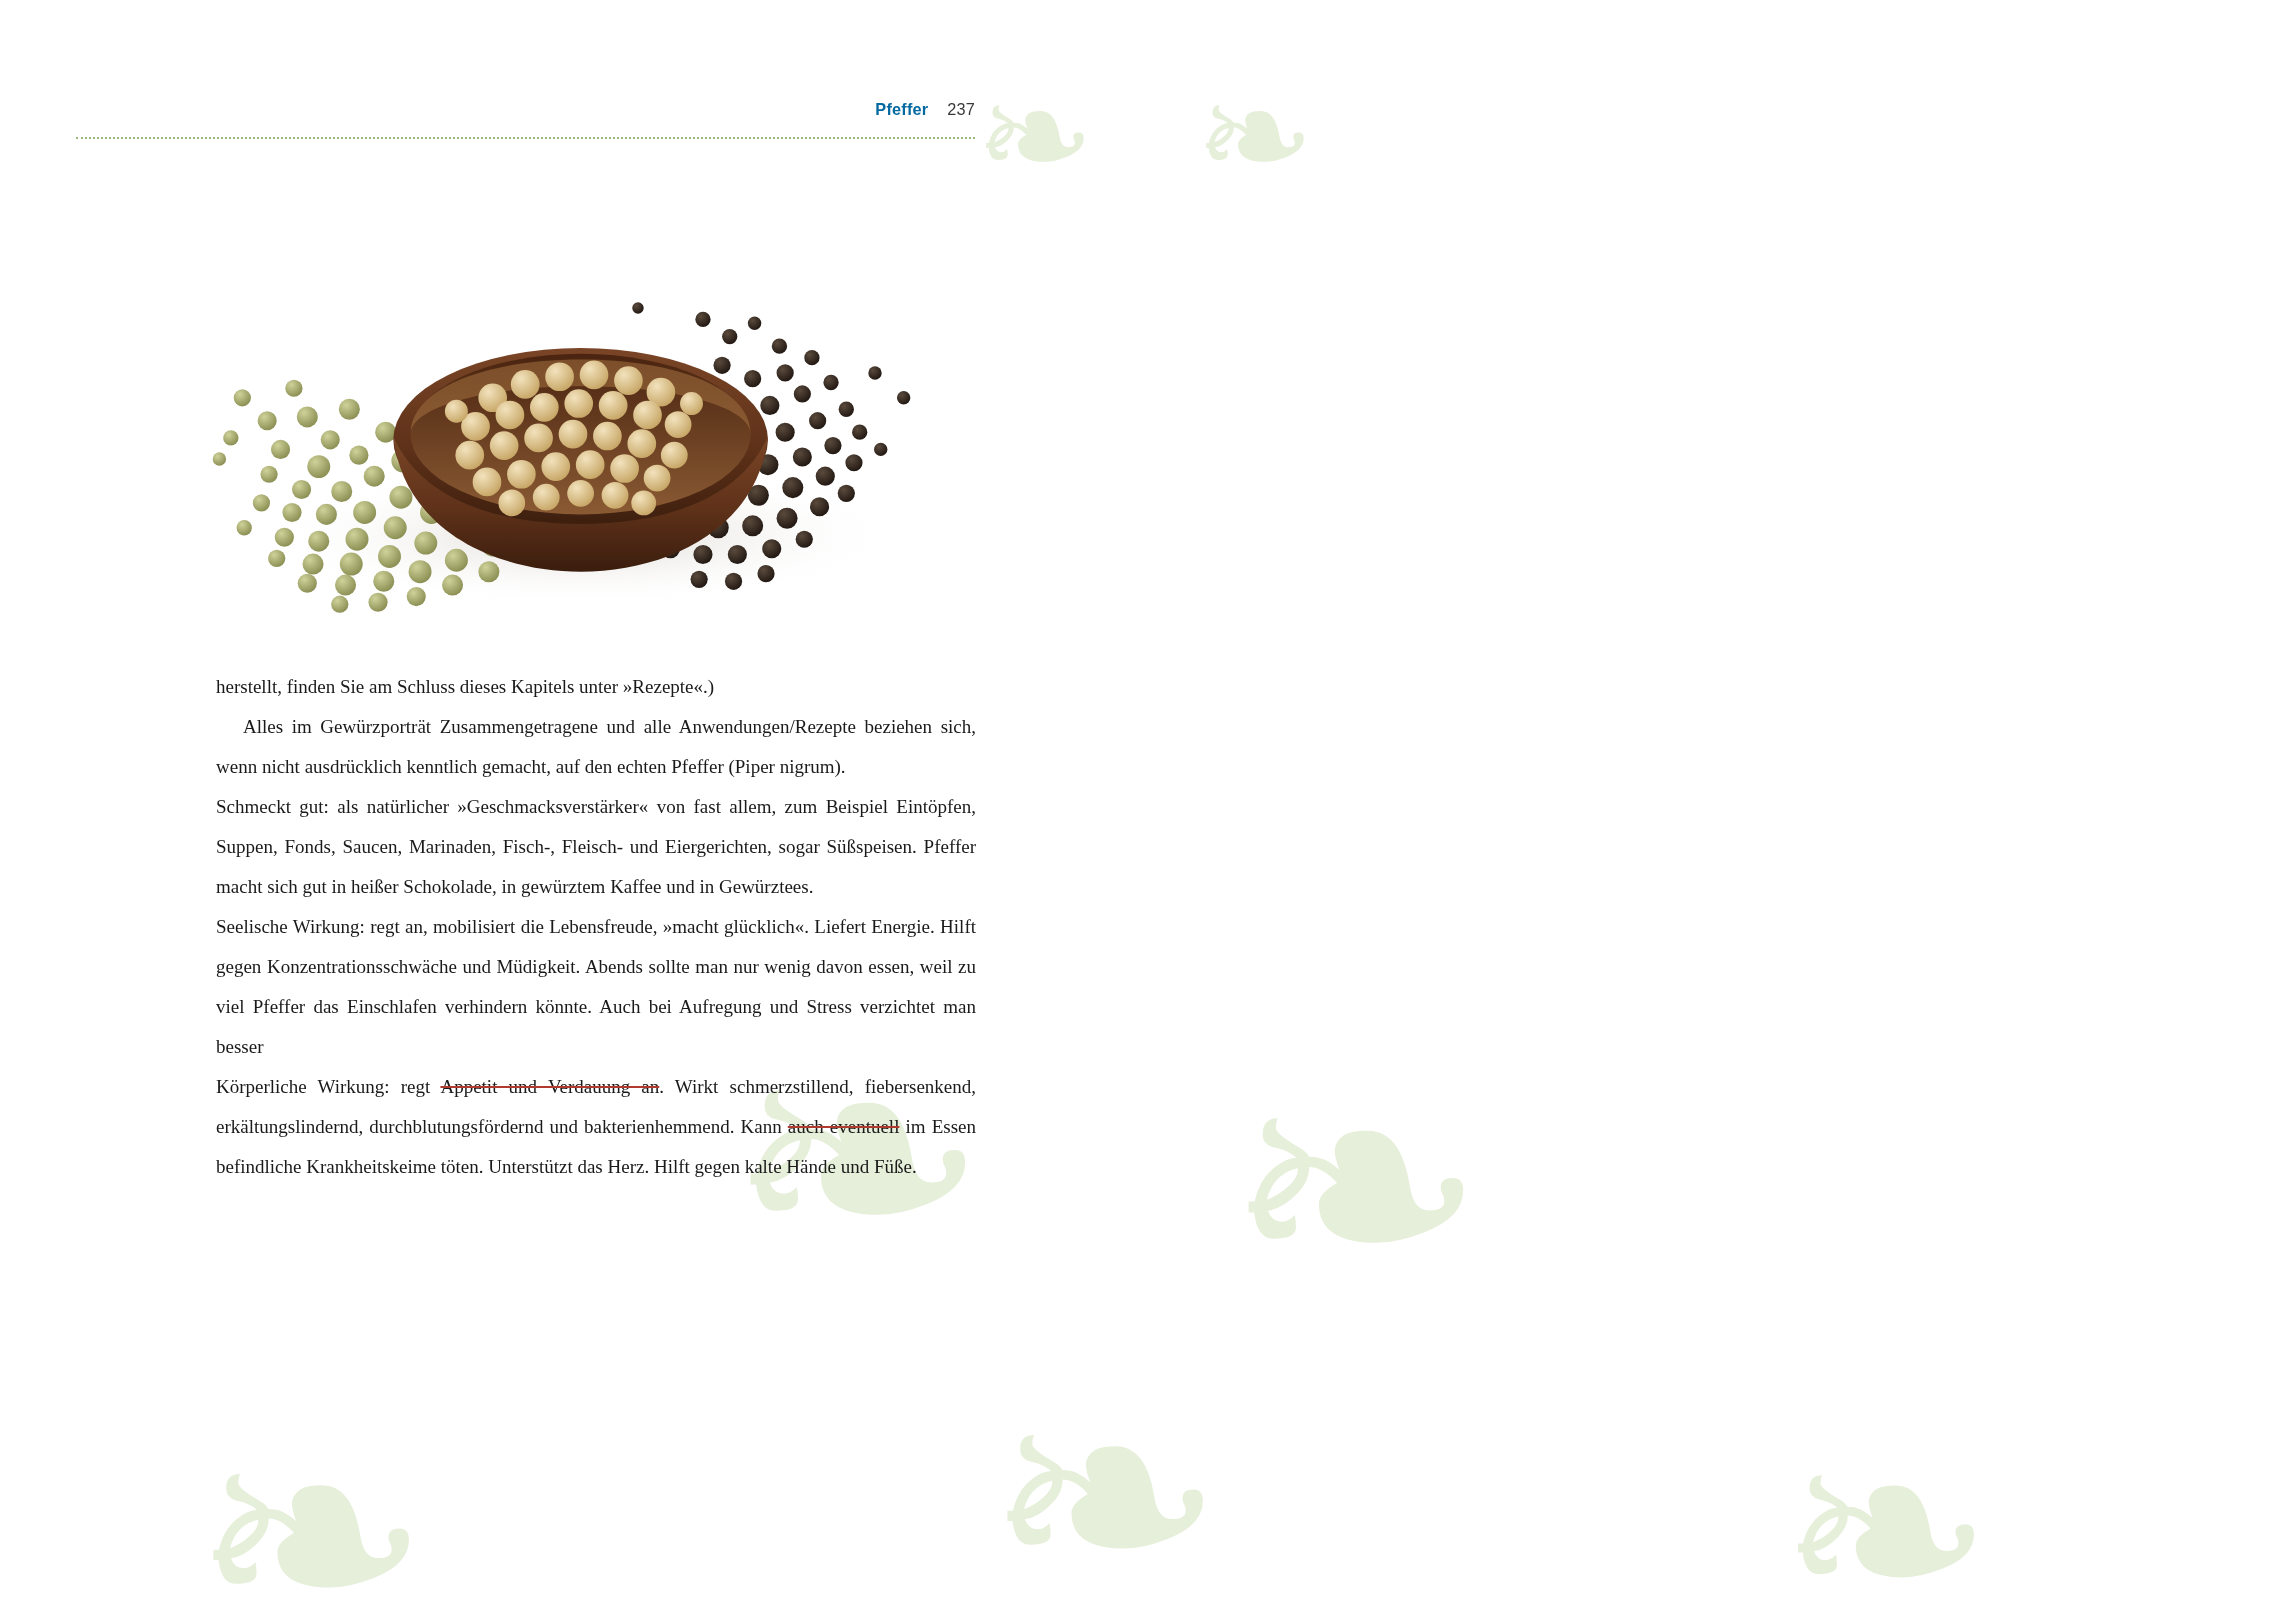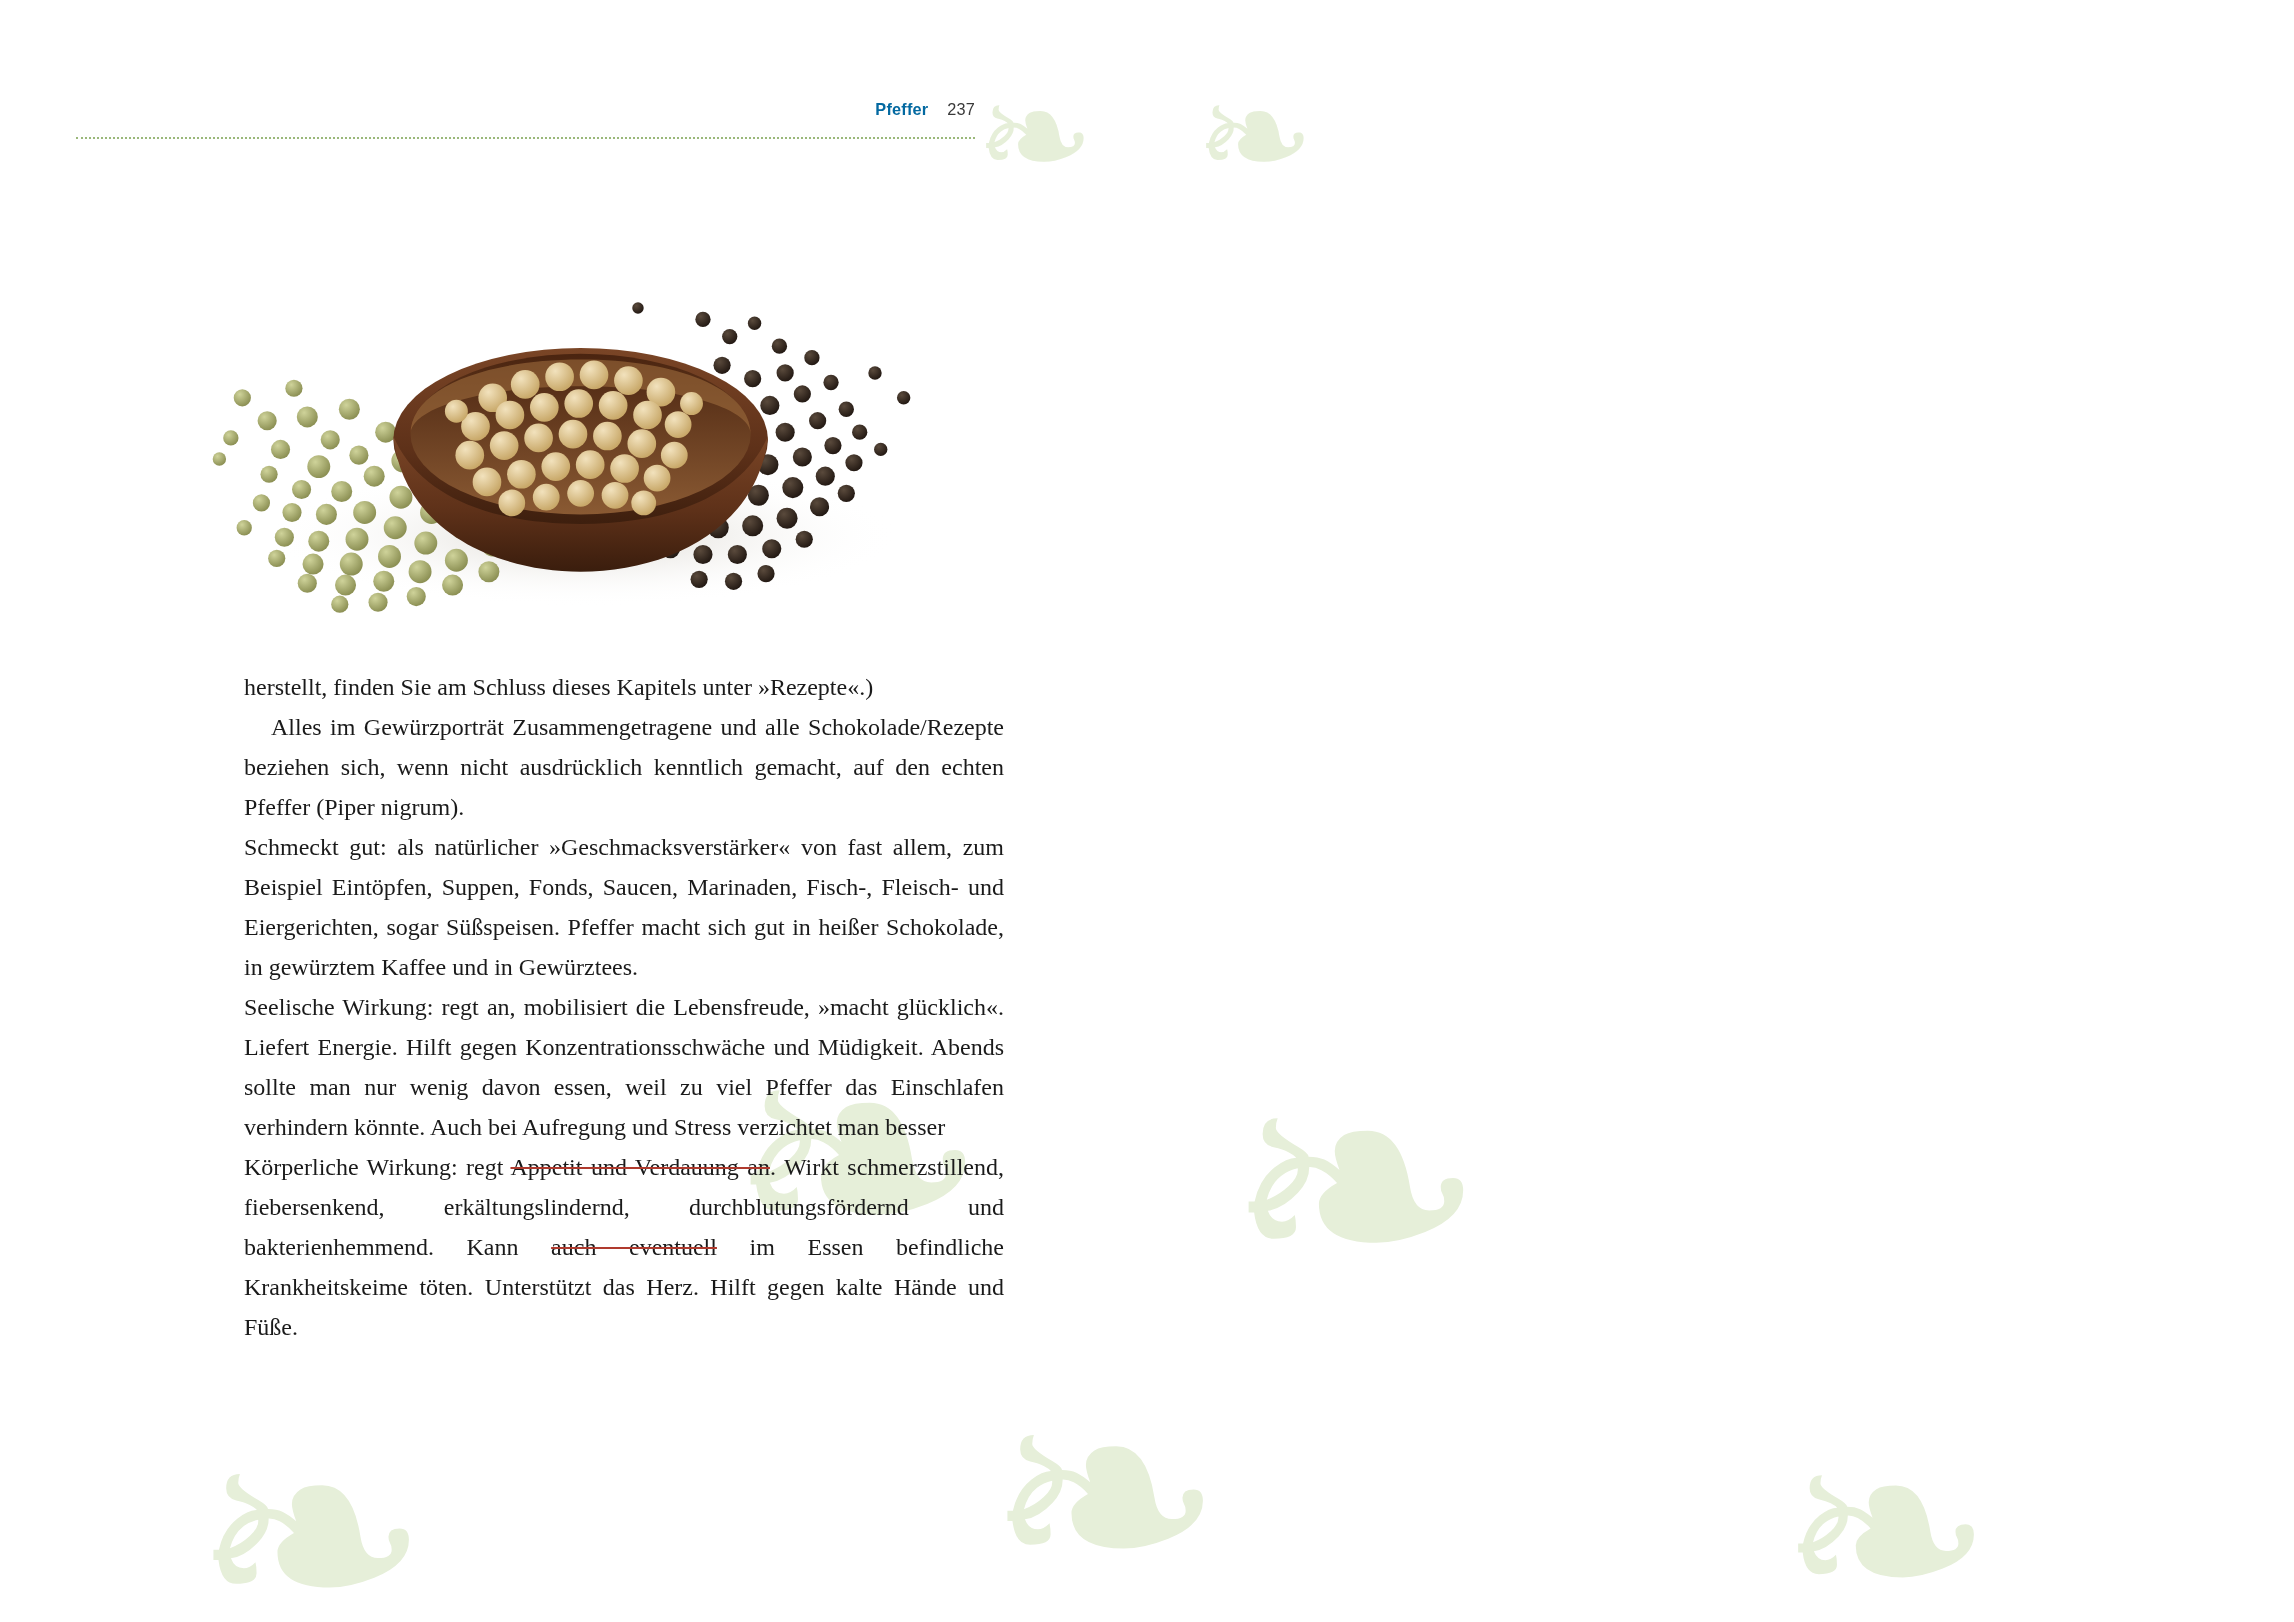--- a/index.html
+++ b/index.html
@@ -76,26 +76,25 @@
     left: 206px;
     top: 220px;
     width: 755px;
     height: 411px;
   }
   .photo svg { display: block; }
 
   
   .col {
     position: absolute;
-    font-size: 24px;
+    font-size: 19px;
     line-height: 40px;
     text-align: justify;
     text-justify: inter-word;
     hyphens: manual;
-    margin-left: 28px;
   }
   .col-left  { left: 216px;  top: 667px;  width: 760px; }
 
   .col p { margin: 0; }
   .col p.indent { text-indent: 27px; }
   .b { font-weight: normal; }
   .strike {
     text-decoration: line-through;
     text-decoration-color: #b03a2e;
     text-decoration-thickness: 1.9px;
@@ -306,21 +305,21 @@
           <circle cx="428" cy="288" r="14" fill="url(#gWhite)"></circle>
           <circle cx="458" cy="296" r="13" fill="url(#gWhite)"></circle>
           <circle cx="262" cy="200" r="12" fill="url(#gWhite)"></circle>
           <circle cx="508" cy="192" r="12" fill="url(#gWhite)"></circle>
         </g>
       </svg>
     </div>
 
     <div class="col col-left">
       <p>herstellt, finden Sie am Schluss dieses Kapitels unter »Rezepte«.)</p>
-      <p class="indent">Alles im Gewürzporträt Zusammengetragene und alle Schokolade/Rezepte beziehen sich, wenn nicht ausdrücklich kenntlich gemacht, auf den echten Pfeffer (Piper nigrum).</p>
+      <p class="indent">Alles im Gewürzporträt Zusammengetragene und alle Anwendungen/Rezepte beziehen sich, wenn nicht ausdrücklich kenntlich gemacht, auf den echten Pfeffer (Piper nigrum).</p>
       <p><span class="b">Schmeckt gut:</span> als natürlicher »Geschmacksverstärker« von fast allem, zum Beispiel Eintöpfen, Suppen, Fonds, Saucen, Marinaden, Fisch-, Fleisch- und Eiergerichten, sogar Süßspeisen. Pfeffer macht sich gut in heißer Schokolade, in gewürztem Kaffee und in Gewürztees.</p>
       <p><span class="b">Seelische Wirkung:</span> regt an, mobilisiert die Lebensfreude, »macht glücklich«. Liefert Energie. Hilft gegen Konzentrationsschwäche und Müdigkeit. Abends sollte man nur wenig davon essen, weil zu viel Pfeffer das Einschlafen verhindern könnte. Auch bei Aufregung und Stress verzichtet man besser</p>
       <p><span class="b">Körperliche Wirkung:</span> regt <span class="strike">Appetit und Verdauung an</span>. Wirkt schmerzstillend, fiebersenkend, erkältungslindernd, durchblutungsfördernd und bakterienhemmend. Kann <span class="strike">auch eventuell</span> im Essen befindliche Krankheitskeime töten. Unterstützt das Herz. Hilft gegen kalte Hände und Füße.</p>
     </div>
   </div>
 
   <div class="page page-right">
 
     
     

